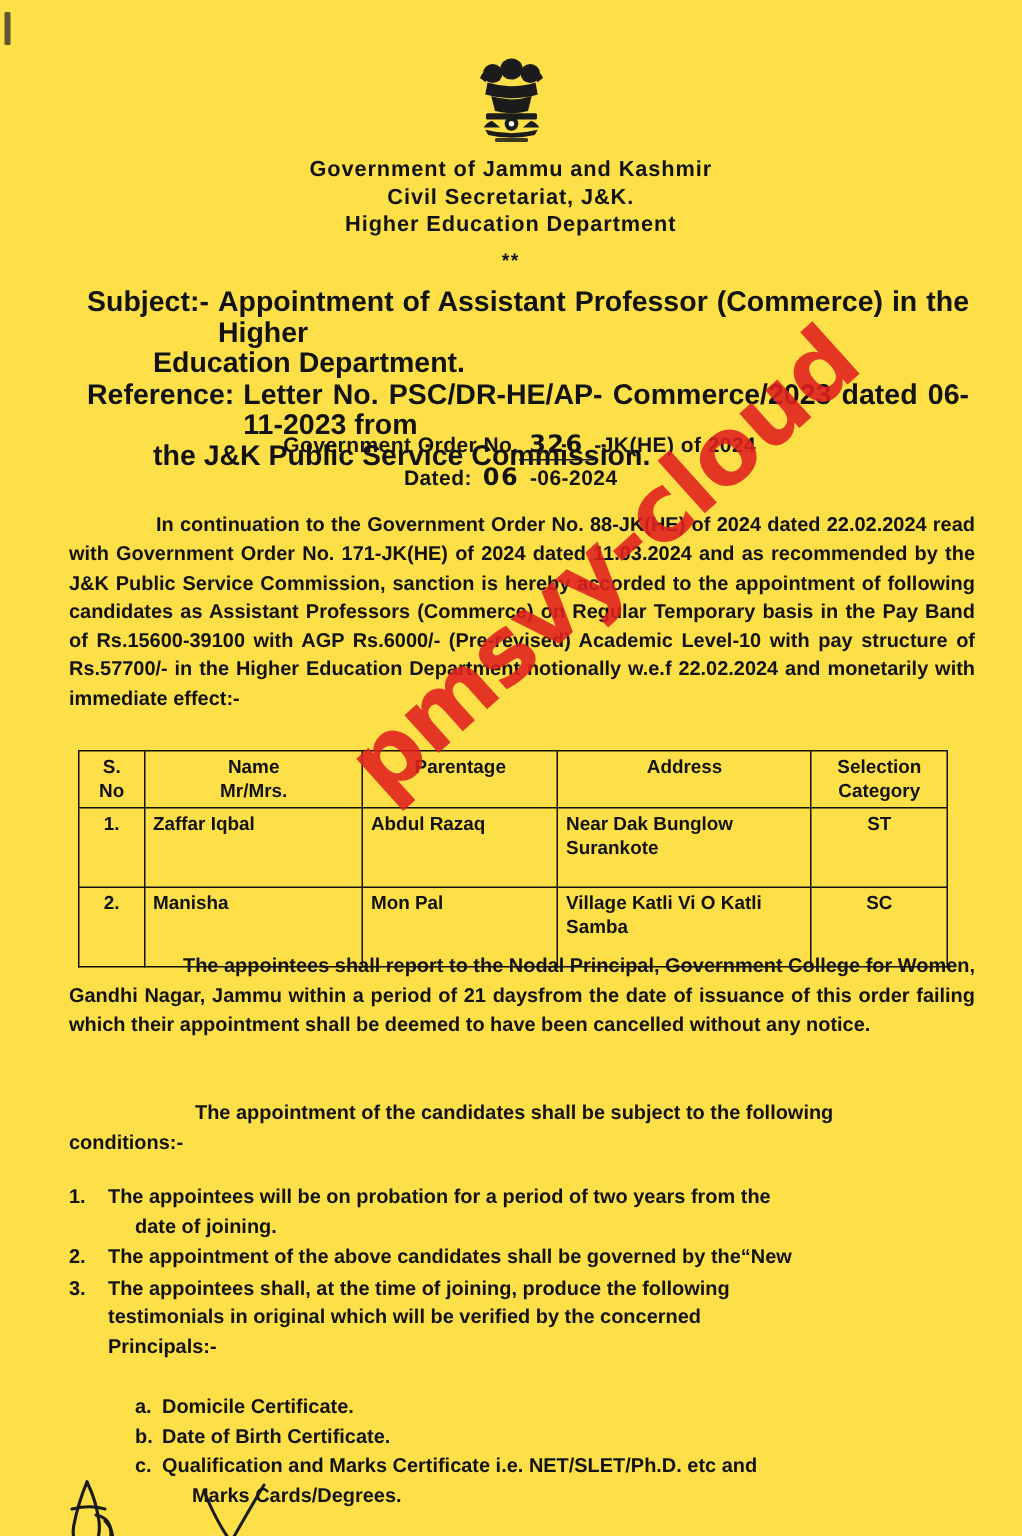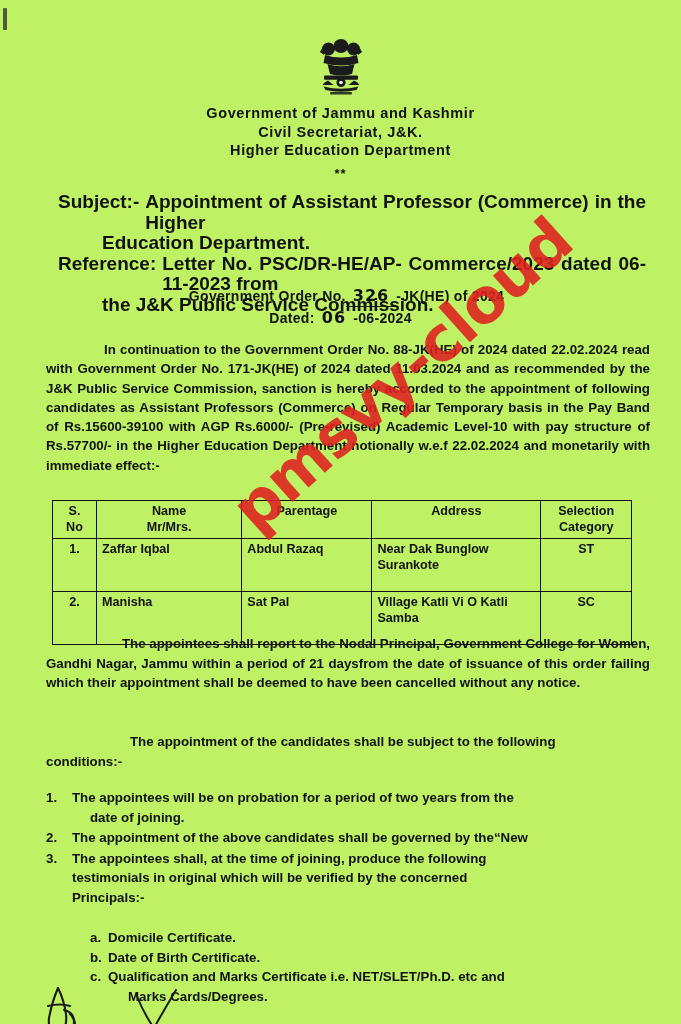--- a/index.html
+++ b/index.html
@@ -7,21 +7,21 @@
     padding: 0;
     background: #ffffff;
   }
   body {
     font-family: "Liberation Sans", sans-serif;
   }
   #page {
     position: relative;
     width: 681px;
     height: 1024px;
-    background: #bef264;
+    background: #fde047;
     overflow: hidden;
     color: #121212;
   }
 
   
   .scan-mark {
     position: absolute;
     left: 3px;
     top: 8px;
     width: 4px;
@@ -324,21 +324,21 @@
         <td class="col-par">Abdul Razaq</td>
         <td class="col-addr">
           <div>Near Dak Bunglow</div>
           <div>Surankote</div>
         </td>
         <td class="col-cat cell-center">ST</td>
       </tr>
       <tr class="row-tall">
         <td class="col-sno">2.</td>
         <td class="col-name cell-pad-l">Manisha</td>
-        <td class="col-par">Sat Pal</td>
+        <td class="col-par">Mon Pal</td>
         <td class="col-addr">
           <div>Village Katli Vi O Katli</div>
           <div>Samba</div>
         </td>
         <td class="col-cat cell-center">SC</td>
       </tr>
     </tbody>
   </table>
 
   <div class="para2">

